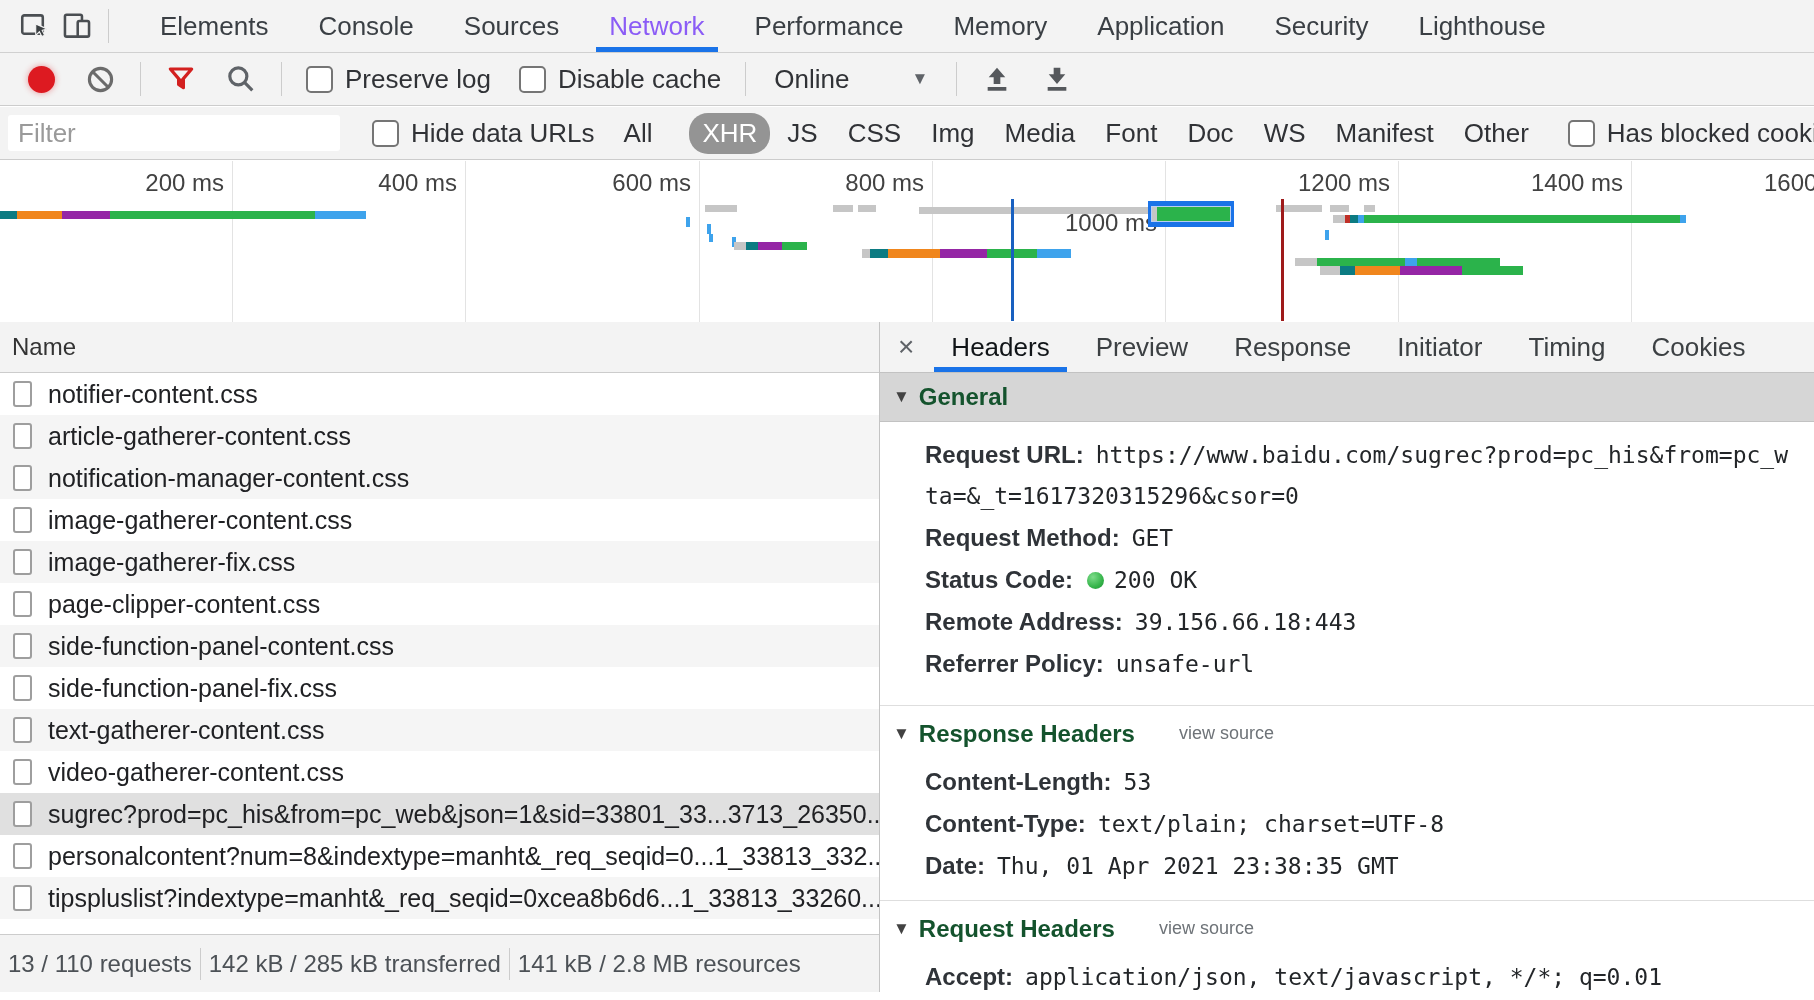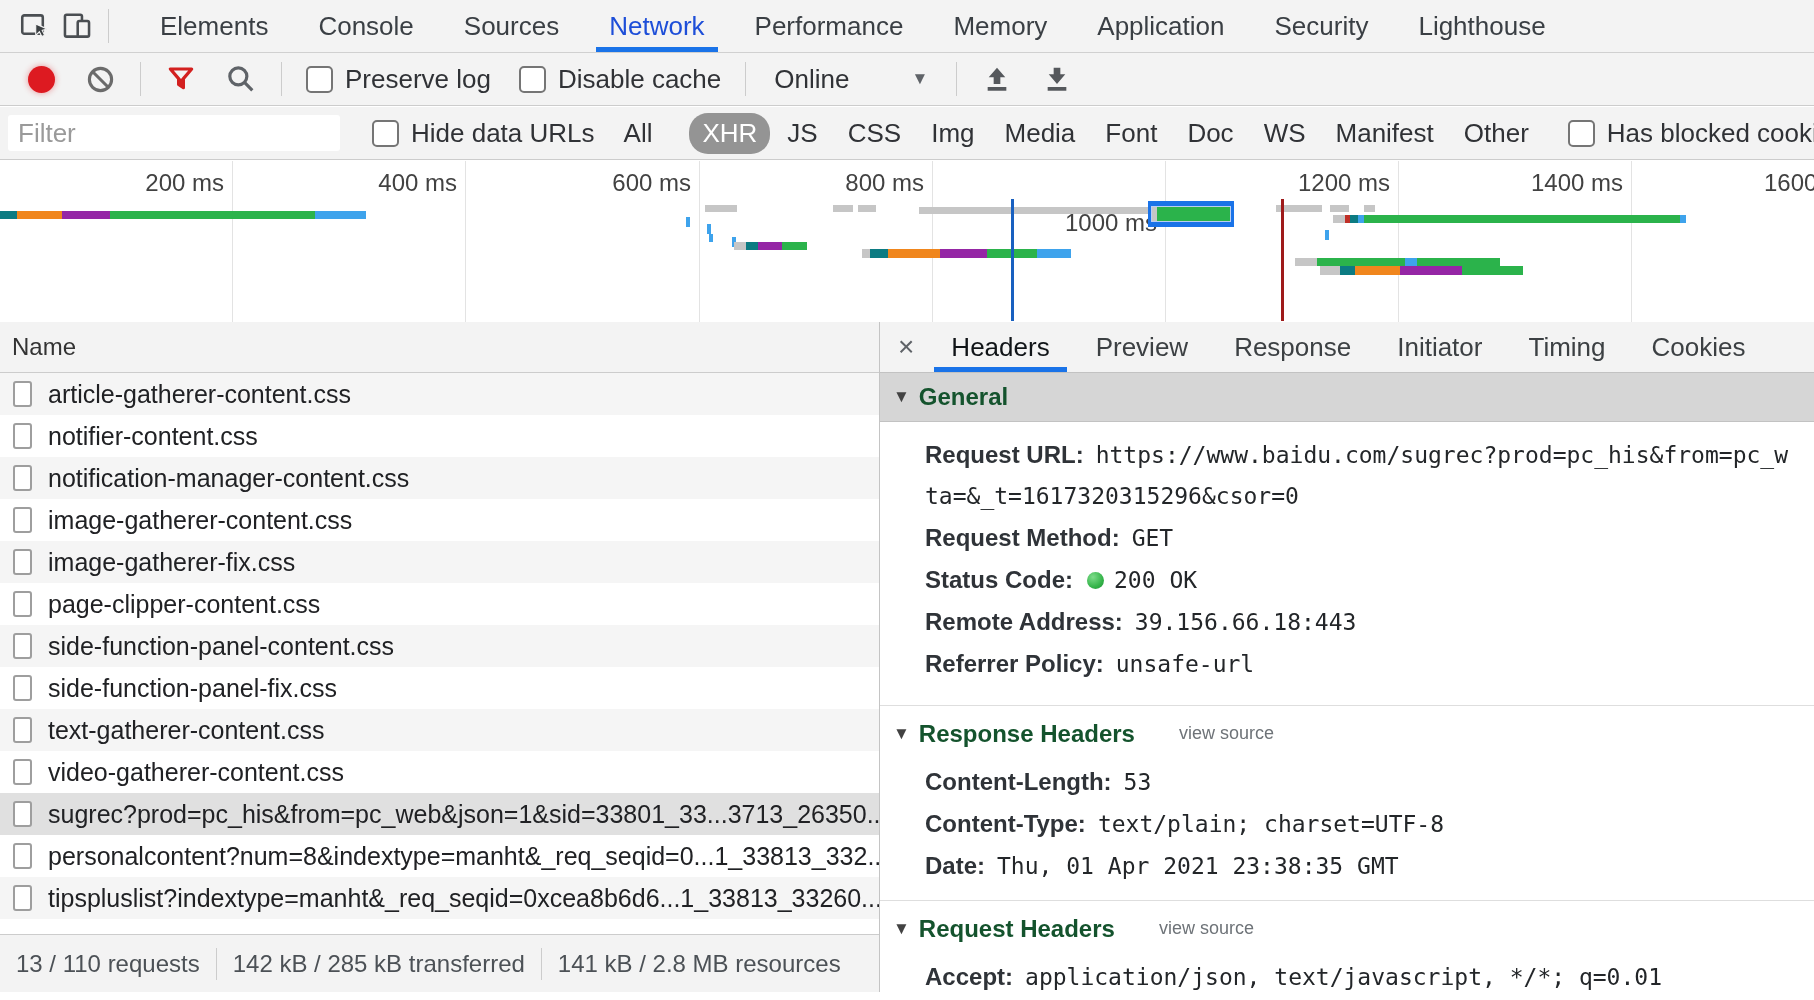--- a/index.html
+++ b/index.html
@@ -8,21 +8,21 @@
        -webkit-font-smoothing:antialiased;}
   
   .tabbar{position:absolute;left:0;top:0;width:100%;height:52px;background:#f3f3f3;
           border-bottom:1px solid #d0d0d0;display:flex;align-items:stretch;}
   .tb-icons{display:flex;align-items:center;padding-left:14px;}
   .tb-icons svg{display:block;}
   .icon-btn{width:42px;height:40px;display:flex;align-items:center;justify-content:center;}
   .vdiv{width:1px;height:34px;background:#ccc;margin:0 10px;align-self:center;}
   .main-tabs{display:flex;align-items:stretch;margin-left:16px;}
   .mtab{position:relative;display:flex;align-items:center;padding:0 25px;font-size:26px;color:#3a3f44;cursor:default;}
-  .mtab.active{color:#1d4ed8;}
+  .mtab.active{color:#8b5cf6;}
   .mtab.active::after{content:"";position:absolute;left:12px;right:12px;bottom:0;height:5px;background:var(--accent);}
   
   .toolbar{position:absolute;left:0;top:53px;width:100%;height:53px;background:#f3f3f3;
            border-bottom:1px solid #ccc;display:flex;align-items:center;padding-left:12px;box-sizing:border-box;}
   .rec-dot{width:27px;height:27px;border-radius:50%;background:var(--red);margin:0 16px;box-shadow:0 0 6px rgba(221,26,33,.45);}
   .tool-ic{margin:0 14px;display:flex;align-items:center;}
   .cb{width:23px;height:23px;border:2px solid #757575;border-radius:5px;background:#fff;flex:0 0 auto;}
   .cb-row{display:flex;align-items:center;margin:0 14px;font-size:26px;color:#303236;}
   .cb-row .cb{margin-right:12px;}
   .throttle{display:flex;align-items:center;margin:0 18px;font-size:26px;color:#303236;}
@@ -52,21 +52,21 @@
   .name-header{height:50px;background:#f3f3f3;border-bottom:1px solid #ccc;display:flex;align-items:center;
                padding-left:12px;font-size:24px;color:#333;}
   .req-row{height:42px;display:flex;align-items:center;padding-left:13px;font-size:25px;color:#202124;
            white-space:nowrap;overflow:hidden;}
   .req-row.striped{background:#f5f5f5;}
   .req-row.selected{background:var(--selrow);}
   .file-ic{width:19px;height:26px;border:2px solid #9e9e9e;border-radius:3px;background:#fff;
            margin-right:16px;flex:0 0 auto;box-sizing:border-box;}
   .summary{position:absolute;left:0;right:0;bottom:0;height:57px;background:#f3f3f3;border-top:1px solid #ccc;
            display:flex;align-items:center;font-size:24px;color:#4c5156;}
-  .summary .item{padding:0 16px;}
+  .summary .item{padding:0 8px;}
   .summary .sdiv{width:1px;height:32px;background:#ccc;}
   
   .rightpanel{position:absolute;left:879px;top:322px;right:0;bottom:0;background:#fff;
               border-left:1px solid #c4c4c4;overflow:hidden;}
   .detail-tabs{height:50px;background:#f3f3f3;border-bottom:1px solid #ccc;display:flex;align-items:stretch;}
   .dt-close{display:flex;align-items:center;padding:0 14px 0 18px;font-size:28px;color:#5f6368;}
   .dtab{position:relative;display:flex;align-items:center;padding:0 23px;font-size:26px;color:#3c4043;}
   .dtab.active{color:#101417;}
   .dtab.active::after{content:"";position:absolute;left:6px;right:6px;bottom:0;height:5px;background:var(--accent);}
   .detail-body{position:absolute;top:50px;left:0;right:0;bottom:0;overflow:hidden;background:#fff;}
@@ -303,27 +303,27 @@
       </div>
       <div class="vline" style="left: 1011px; background: rgb(24, 96, 192);"></div>
       <div class="vline" style="left: 1281px; background: rgb(158, 26, 26);"></div>
     </div>
 
   <div class="leftpanel">
     <div class="name-header">
       <span>Name</span>
     </div>
     <div id="req-rows">
+        <div class="req-row">
+          <span class="file-ic"></span>
+          <span>notifier-content.css</span>
+        </div>
         <div class="req-row striped">
           <span class="file-ic"></span>
           <span>article-gatherer-content.css</span>
-        </div>
-        <div class="req-row">
-          <span class="file-ic"></span>
-          <span>notifier-content.css</span>
         </div>
         <div class="req-row striped">
           <span class="file-ic"></span>
           <span>notification-manager-content.css</span>
         </div>
         <div class="req-row">
           <span class="file-ic"></span>
           <span>image-gatherer-content.css</span>
         </div>
         <div class="req-row striped">

